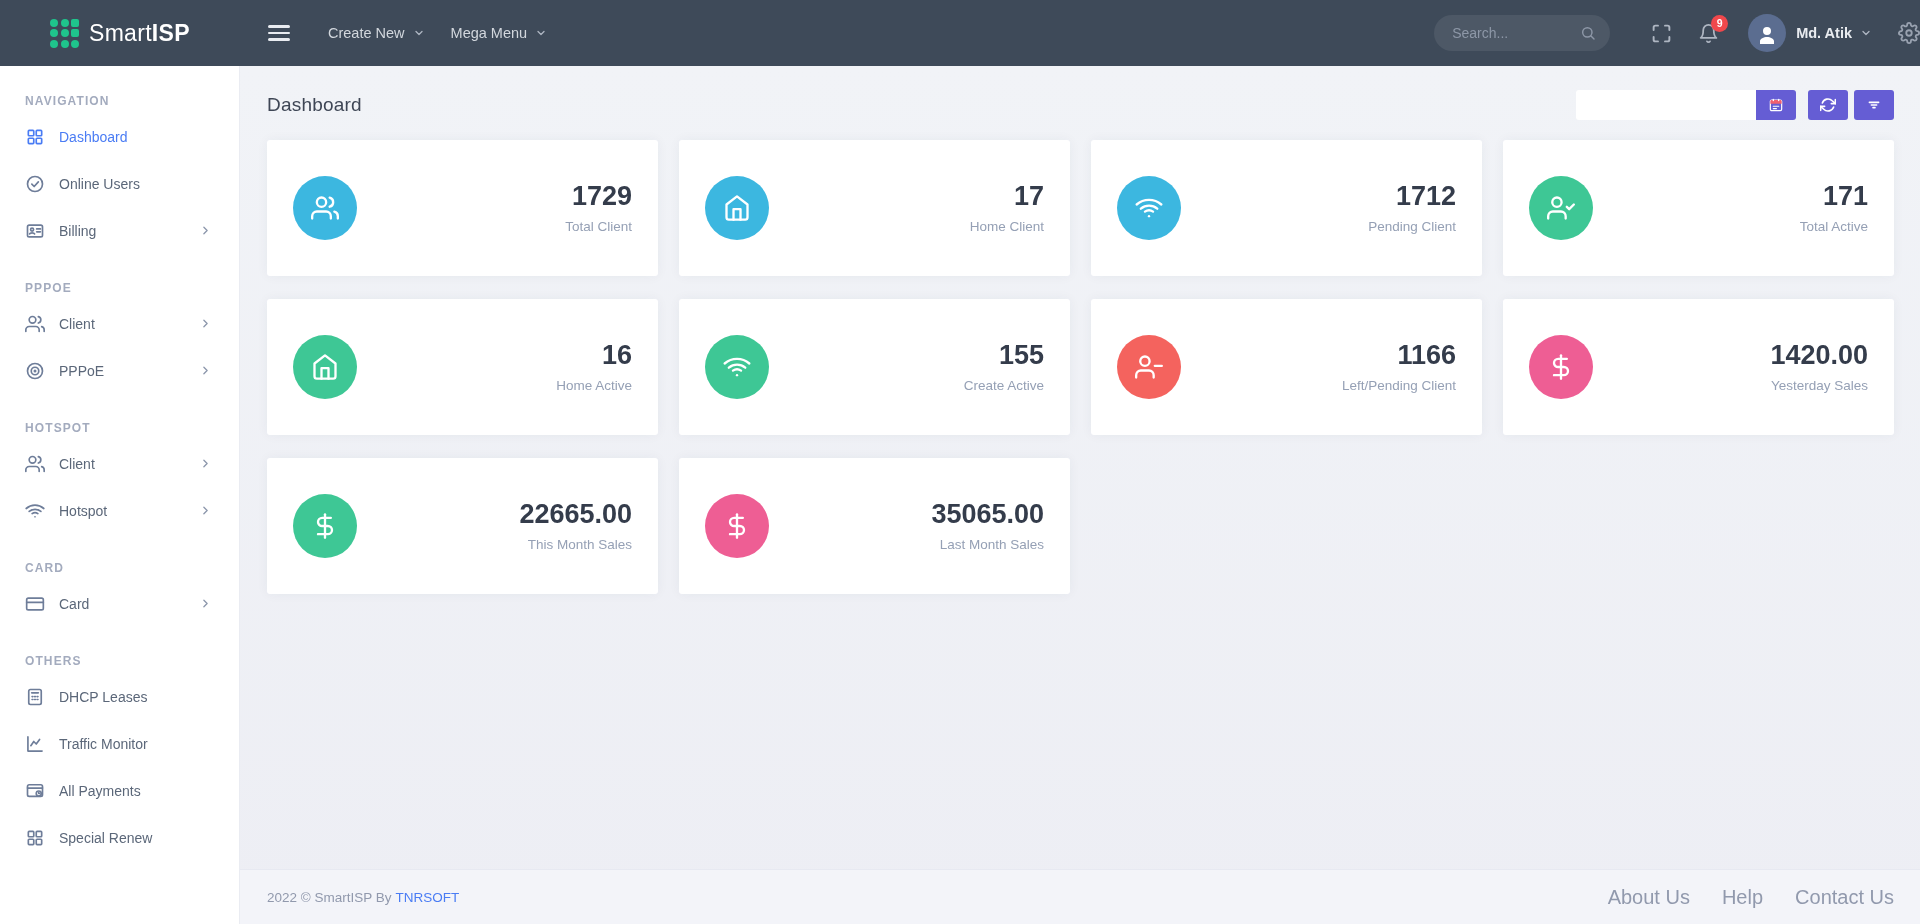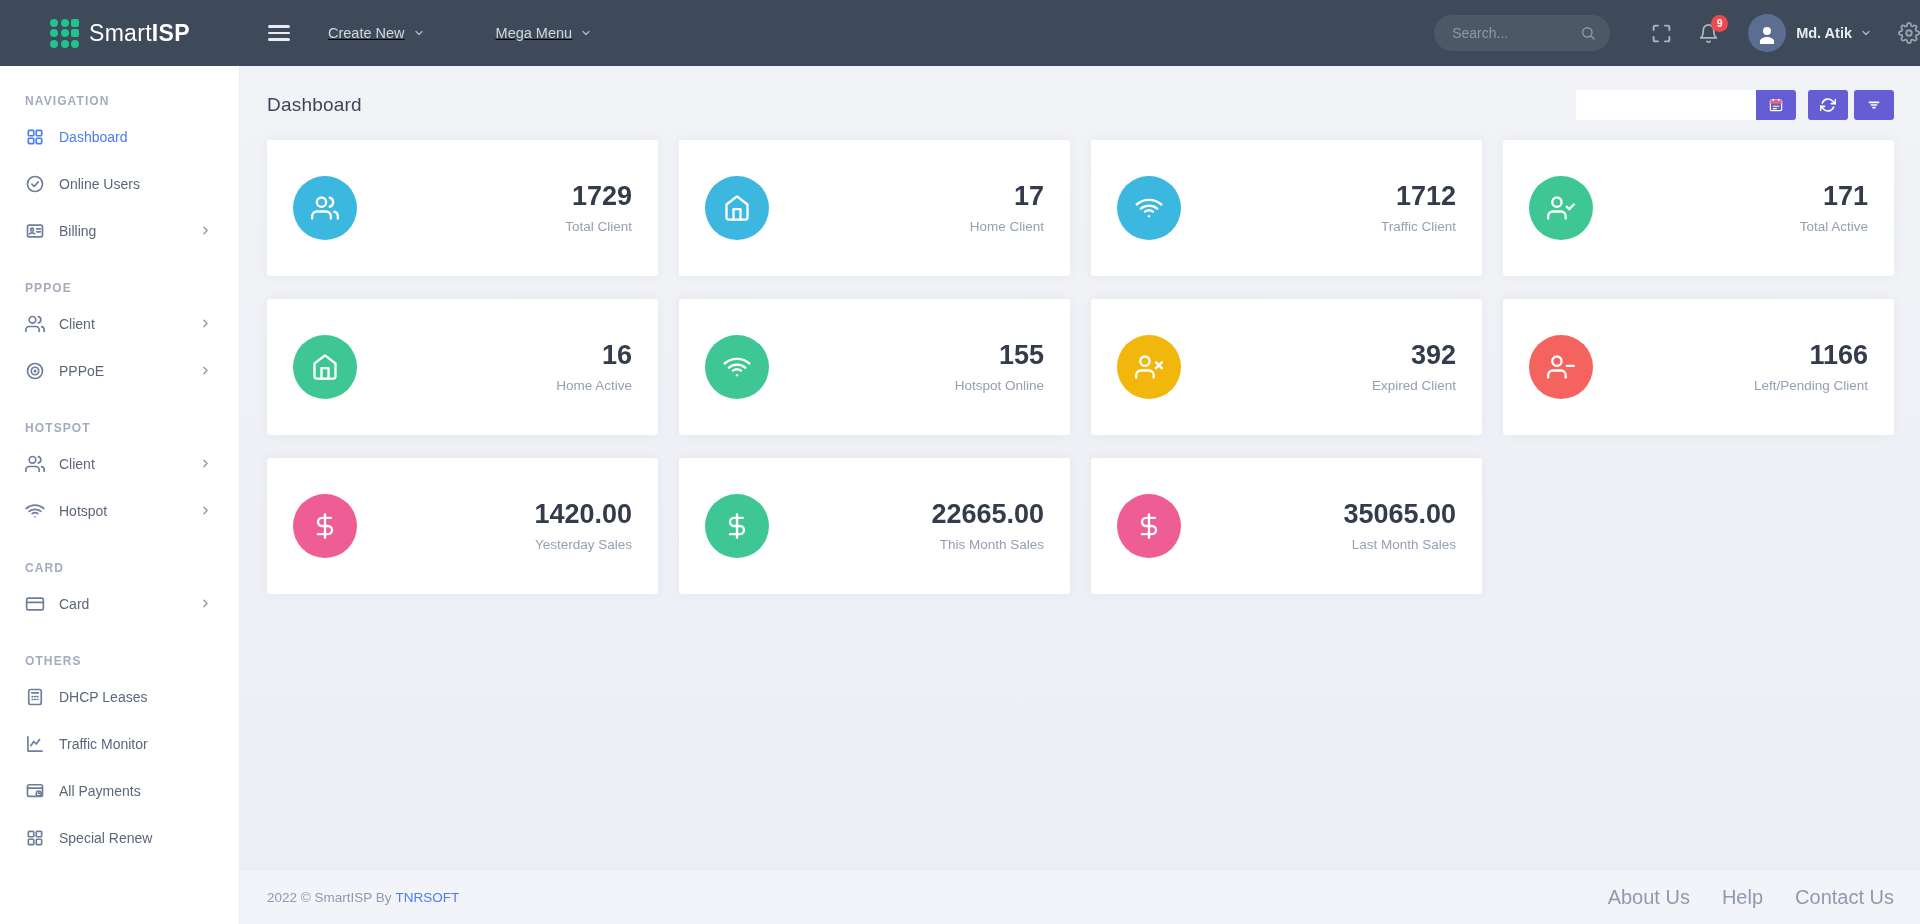--- a/index.html
+++ b/index.html
@@ -13,21 +13,21 @@
   header { position:absolute; top:0; left:0; right:0; height:66px; background:#3e4a59;
            display:flex; align-items:center; z-index:10; }
   .brand { width:240px; flex:0 0 240px; display:flex; align-items:center; padding-left:50px; }
   .logo-grid { display:grid; grid-template-columns:repeat(3,8px); grid-auto-rows:8px; gap:2.5px; margin-right:10px; }
   .logo-grid span { background:#1fc48c; border-radius:50%; }
   .logo-grid span.sq { border-radius:2px; }
   .brand-name { font-size:23px; color:#ffffff; font-weight:300; letter-spacing:.3px; white-space:nowrap; }
   .brand-name b { font-weight:700; }
   .hamburger { margin-left:28px; display:flex; flex-direction:column; gap:4px; }
   .hamburger span { display:block; width:22px; height:2.6px; background:#e9ecf1; border-radius:2px; }
-  .nav-links { display:flex; margin-left:38px; gap:71px;text-decoration:underline; }
+  .nav-links { display:flex; margin-left:38px; gap:26px; }
   .nav-link { display:flex; align-items:center; gap:8px; color:#d2d7dd; font-size:14.5px; }
   .nav-link svg { width:12px; height:12px; color:#aeb6c2; }
   .nav-right { margin-left:auto; display:flex; align-items:center; }
   .search { width:176px; height:36px; background:rgba(255,255,255,.08); border-radius:18px;
             display:flex; align-items:center; padding:0 14px 0 18px; margin-right:28px; }
   .search input { flex:1; min-width:0; background:transparent; border:none; outline:none; color:#d4d9e0; font-size:14px; }
   .search input::placeholder { color:#8d97a7; }
   .search svg { width:16px; height:16px; color:#8d97a7; flex:0 0 auto; }
   .icon-btn { color:#aeb6c2; margin:0 13px; position:relative; }
   .icon-btn svg { width:21px; height:21px; }
@@ -507,21 +507,21 @@
   </div>
 
   <div class="stat-card">
     <div class="stat-icon" style="background: rgb(60, 183, 224);">
           <svg class="ic">
             <use href="#i-wifi"></use>
           </svg>
         </div>
     <div class="stat-text">
       <div class="stat-value">1712</div>
-      <div class="stat-label">Traffic Client</div>
+      <div class="stat-label">Pending Client</div>
     </div>
   </div>
 
   <div class="stat-card">
     <div class="stat-icon" style="background: rgb(62, 199, 149);">
           <svg class="ic">
             <use href="#i-user-check"></use>
           </svg>
         </div>
     <div class="stat-text">
@@ -543,35 +543,24 @@
   </div>
 
   <div class="stat-card">
     <div class="stat-icon" style="background: rgb(62, 199, 149);">
           <svg class="ic">
             <use href="#i-wifi"></use>
           </svg>
         </div>
     <div class="stat-text">
       <div class="stat-value">155</div>
-      <div class="stat-label">Hotspot Online</div>
-    </div>
-  </div>
-
-  <div class="stat-card">
-    <div class="stat-icon" style="background: rgb(242, 183, 13);">
-          <svg class="ic">
-            <use href="#i-user-x"></use>
-          </svg>
-        </div>
-    <div class="stat-text">
-      <div class="stat-value">392</div>
-      <div class="stat-label">Expired Client</div>
-    </div>
-  </div>
+      <div class="stat-label">Create Active</div>
+    </div>
+  </div>
+
 
   <div class="stat-card">
     <div class="stat-icon" style="background: rgb(244, 99, 94);">
           <svg class="ic">
             <use href="#i-user-minus"></use>
           </svg>
         </div>
     <div class="stat-text">
       <div class="stat-value">1166</div>
       <div class="stat-label">Left/Pending Client</div>

